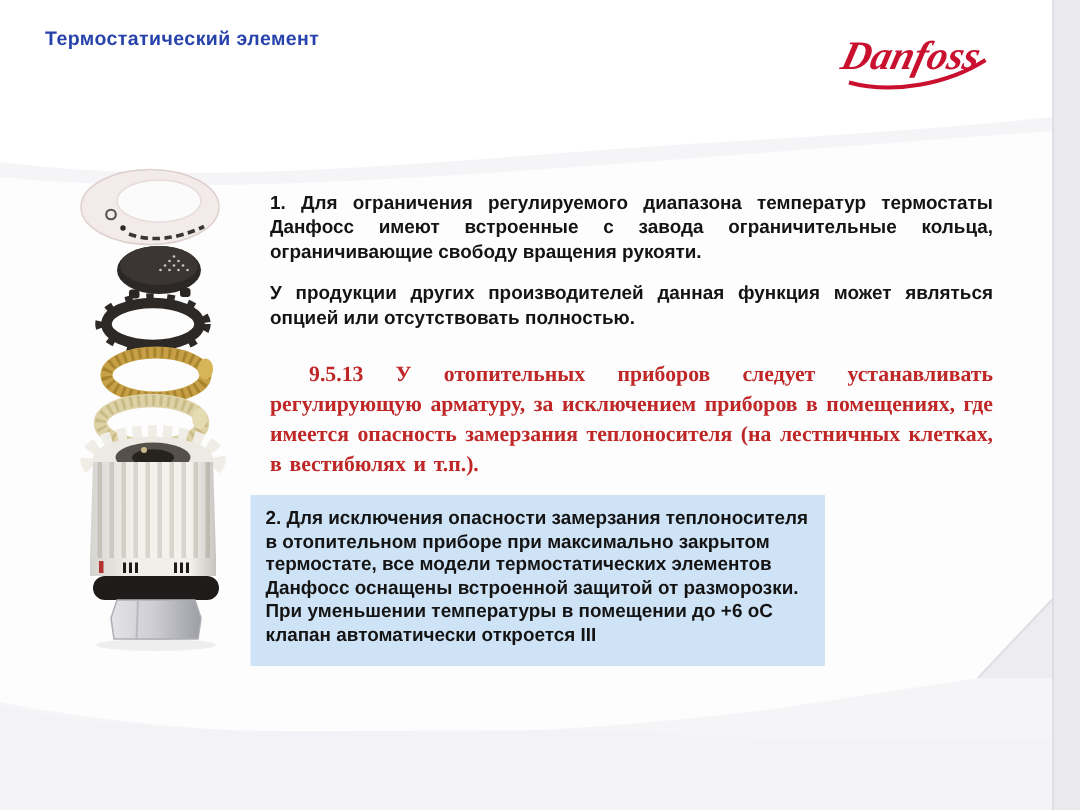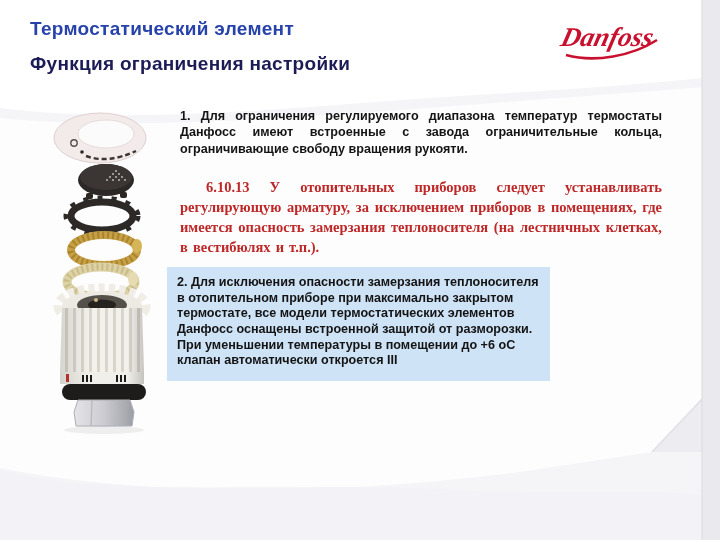--- a/index.html
+++ b/index.html
@@ -3,29 +3,29 @@
 <meta charset="utf-8">
 <style>
   html,body{margin:0;padding:0;background:#fff;}
   .slide{
     position:relative;width:720px;height:540px;overflow:hidden;
     background:#ffffff;font-family:"Liberation Sans",sans-serif;
   }
   .bg{position:absolute;left:0;top:0;width:720px;height:540px;}
   
   .titles{position:absolute;left:30px;top:18px;z-index:3;}
-  .title{font-weight:bold;font-size:19px;letter-spacing:.3px;margin:0 0 13px 0;white-space:nowrap;}
+  .title{font-weight:bold;font-size:13px;letter-spacing:.3px;margin:0 0 13px 0;white-space:nowrap;}
   .t1{color:var(--title_blue);}
   .t2,.t3{color:var(--title_navy);}
   
   .logo{position:absolute;right:54px;top:12px;width:116px;height:56px;z-index:3;}
   
   .photo{position:absolute;left:36px;top:96px;width:142px;height:340px;margin:0;z-index:2;}
   
-  .content{position:absolute;left:180px;top:108px;width:482px;z-index:3;}
+  .content{position:absolute;left:180px;top:127px;width:482px;z-index:3;}
   .p{font-size:12.6px;line-height:16.4px;color:var(--body_text);margin:0 0 11px 0;}
   .bold{font-weight:bold;}
   .justify{text-align:justify;text-align-last:left;}
   .red-serif{
     font-family:"Liberation Serif",serif;font-weight:bold;color:var(--red_text);
     font-size:14.5px;line-height:20px;text-align:justify;text-align-last:left;
     text-indent:26px;margin:20px 0 10px 0;word-spacing:1.5px;
   }
   .blue-box{
     background:var(--box_bg);margin-left:-13px;width:383px;box-sizing:border-box;
@@ -44,21 +44,20 @@
     <path d="M0,118 C160,134 360,112 720,86 L720,380 L652,452 L520,472 C300,500 120,492 0,468 Z" fill="#fdfdfe"></path>
     <path d="M0,470 C120,500 300,480 460,490 C580,497 660,487 720,497 L720,540 L0,540 Z" fill="#f3f3f7"></path>
     <path d="M652,452 L720,380 L720,452 Z" fill="#ececf1"></path>
     <path d="M652,452 L720,380" stroke="#dfdfe6" stroke-width="1.5" fill="none"></path>
     <rect x="702" width="18" height="540" fill="#eaeaee"></rect>
     <line x1="702" y1="0" x2="702" y2="540" stroke="#d9d9e0" stroke-width="1"></line>
   </svg>
 
   <header class="titles">
     <div class="title t1">Термостатический элемент</div>
-    <div class="title t2">Функция ограничения настройки</div>
   </header>
 
   <div class="logo">
     <svg viewBox="0 0 116 56" width="116" height="56">
       <g transform="skewX(-14) translate(10,0)">
         <text x="8" y="34" font-family="Liberation Serif, serif" font-style="italic" font-weight="bold" font-size="27" fill="var(--logo_red)">Danfoss</text>
       </g>
       <path d="M16,43 C45,51 82,44 107,28" stroke="var(--logo_red)" stroke-width="2.6" fill="none"></path>
     </svg>
   </div>
@@ -150,19 +149,20 @@
         <path d="M42,304 L94,304 L98,316 L96,330 L40,330 L38,316 Z" fill="url(#metal)" stroke="#aeaeb6" stroke-width="1"></path>
         <line x1="56" y1="304" x2="55" y2="330" stroke="#b9b9bf" stroke-width="1.4"></line>
         <line x1="80" y1="304" x2="81" y2="330" stroke="#b9b9bf" stroke-width="1.4"></line>
         <ellipse cx="68" cy="334" rx="40" ry="4" fill="#000" opacity="0.06"></ellipse>
       </g>
     </svg>
   </figure>
 
   <main class="content">
     <p class="p bold justify">1. Для ограничения регулируемого диапазона температур термостаты Данфосс имеют встроенные с завода ограничительные кольца, ограничивающие свободу вращения рукояти.</p>
-    <p class="red-serif">6.10.13  У отопительных приборов следует устанавливать регулирующую арматуру, за исключением приборов в помещениях, где имеется опасность замерзания теплоносителя (на лестничных клетках, в вестибюлях и т.п.).</p>
+    <p class="p bold justify">У продукции других производителей данная функция может являться опцией или отсутствовать полностью.</p>
+    <p class="red-serif">9.5.13  У отопительных приборов следует устанавливать регулирующую арматуру, за исключением приборов в помещениях, где имеется опасность замерзания теплоносителя (на лестничных клетках, в вестибюлях и т.п.).</p>
     <div class="blue-box">
       <p class="p">2.  Для исключения опасности замерзания теплоносителя в отопительном приборе при максимально закрытом термостате, все модели термостатических элементов Данфосс оснащены встроенной защитой от разморозки.  При уменьшении температуры в помещении до +6 оС клапан автоматически откроется III</p>
     </div>
   </main>
 
 </div>
 
 </body></html>

